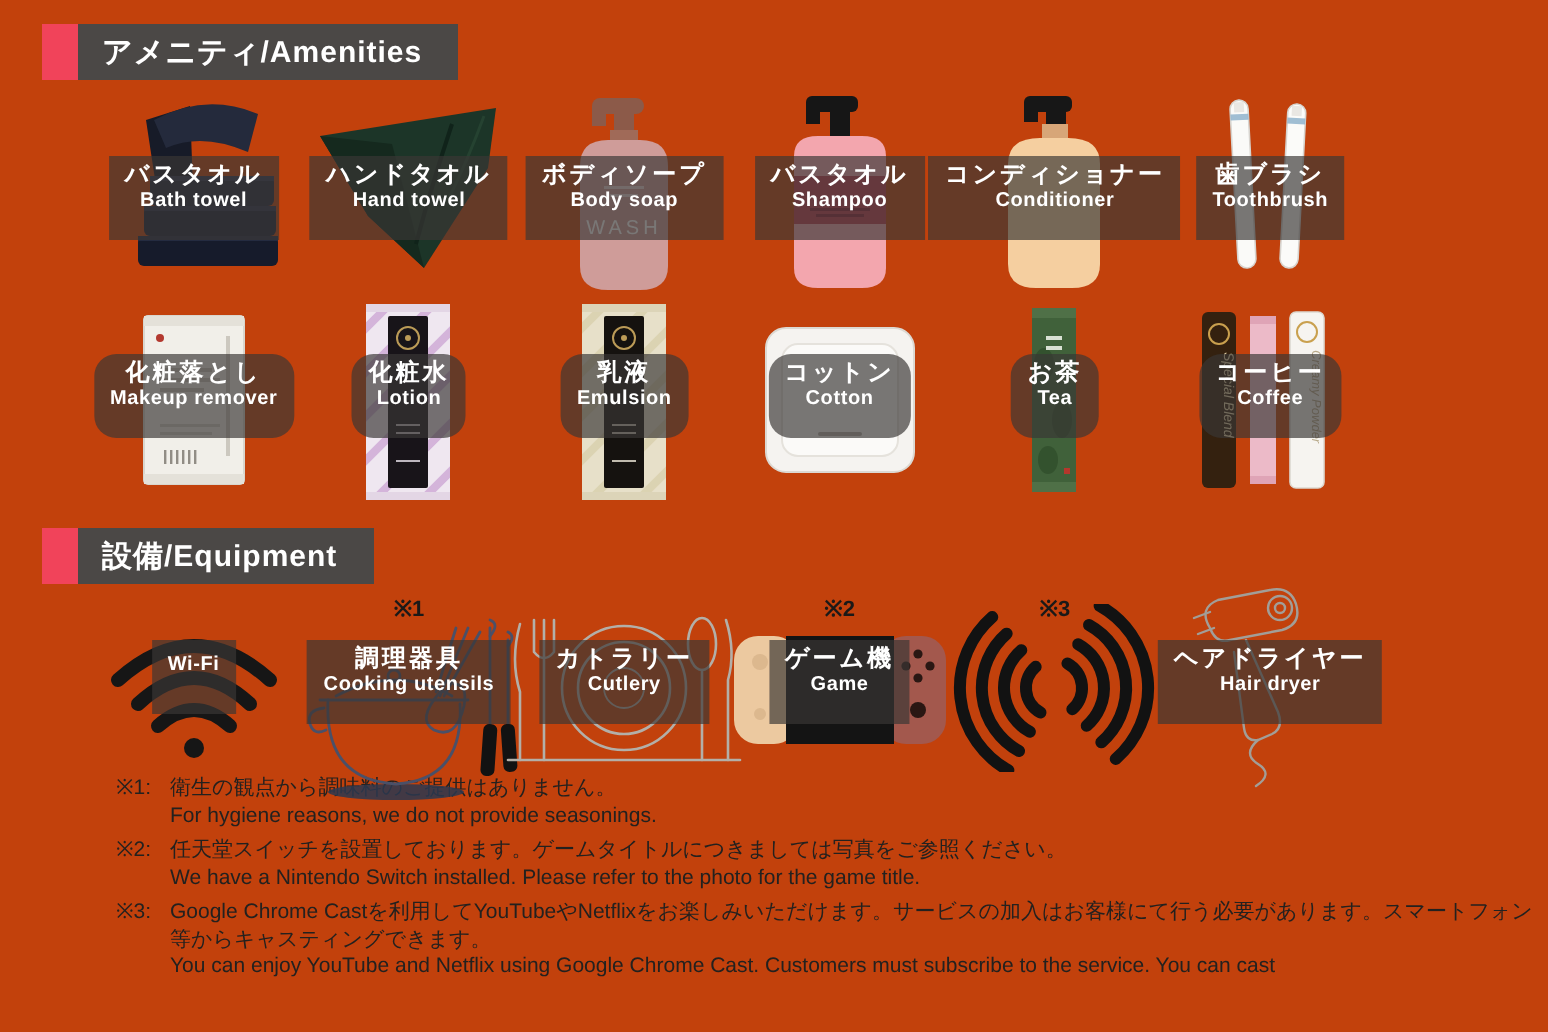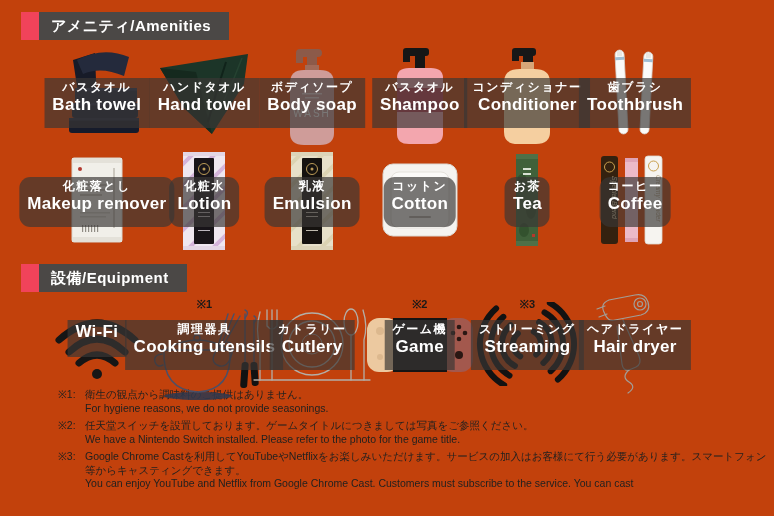--- a/index.html
+++ b/index.html
@@ -11,23 +11,23 @@
   .sec .bar{background:#4b4846;color:#ffffff;font-weight:bold;font-size:15px;
             letter-spacing:.5px;display:flex;align-items:center;padding:0 18px 0 12px;}
   
   .row{position:absolute;left:43px;width:646px;display:flex;}
   .cell{position:relative;width:107.66px;flex:none;height:100px;}
   .art{position:absolute;left:50%;transform:translateX(-50%);z-index:1;}
   .art svg{display:block;}
   .lbl{position:absolute;left:50%;transform:translateX(-50%);z-index:2;
        background:rgba(58,55,53,0.68);color:#fff;text-align:center;
        padding:2px 8px 13px;white-space:nowrap;min-height:22px;
-       display:flex;flex-direction:column;justify-content:space-between;}
+       display:flex;flex-direction:column;justify-content:center;}
   .lbl .jp{font-size:12px;font-weight:bold;letter-spacing:1.5px;line-height:1.25;}
-  .lbl .en{font-size:17px;font-weight:bold;letter-spacing:.3px;line-height:1.15;}
+  .lbl .en{font-size:10px;font-weight:bold;letter-spacing:.3px;line-height:1.15;}
   .lbl .jp:empty,.lbl .en:empty{display:none;}
   .r1 .lbl{top:33px;}
   .r2 .lbl{top:27px;border-radius:11px;}
   .req .lbl{top:28px;}
   .note{position:absolute;top:4px;left:50%;transform:translateX(-50%);z-index:2;
         font-size:11px;font-weight:bold;color:#1b1918;}
   .note:empty{display:none;}
   
   .fn{position:absolute;left:58px;top:388px;width:706px;font-size:10.5px;color:#23211f;}
   .fnrow{display:flex;margin-bottom:4px;}
@@ -401,24 +401,20 @@
             <path d="M73.3 21.5 A25 25 0 0 1 73.3 62.5"></path>
             <path d="M79.7 12.5 A36 36 0 0 1 79.7 71.5"></path>
             <path d="M86 3.5 A47 47 0 0 1 86 80.5"></path>
             <path d="M51 30.5 A14 14 0 0 0 51 53.5"></path>
             <path d="M44.7 21.5 A25 25 0 0 0 44.7 62.5"></path>
             <path d="M38.3 12.5 A36 36 0 0 0 38.3 71.5"></path>
             <path d="M32 3.5 A47 47 0 0 0 32 80.5"></path>
           </g>
         </svg>
       </div>
-      <div class="lbl">
-        <div class="jp">ストリーミング</div>
-        <div class="en">Streaming</div>
-      </div>
     </div>
 
     <div class="cell">
       <div class="art" style="top:0px;">
         <svg width="84" height="102" viewBox="0 0 84 102">
           <g fill="none" stroke="#a29e98" stroke-width="1.2" stroke-linecap="round">
             <path d="M12 22 Q6 12 16 8 L42 3 Q52 1 55 10 Q58 20 48 23 L22 28 Q15 30 12 22 Z"></path>
             <circle cx="47" cy="12" r="6"></circle>
             <circle cx="47" cy="12" r="2.5"></circle>
             <path d="M12 14 L4 17 M14 22 L6 25"></path>
@@ -447,18 +443,18 @@
       <div class="lines">
         <div class="ln">任天堂スイッチを設置しております。ゲームタイトルにつきましては写真をご参照ください。</div>
         <div class="ln">We have a Nintendo Switch installed. Please refer to the photo for the game title.</div>
       </div>
     </div>
     <div class="fnrow">
       <div class="mk">※3:</div>
       <div class="lines">
         <div class="ln">Google Chrome Castを利用してYouTubeやNetflixをお楽しみいただけます。サービスの加入はお客様にて行う必要があります。スマートフォン</div>
         <div class="ln">等からキャスティングできます。</div>
-        <div class="ln">You can enjoy YouTube and Netflix from Google Chrome Cast. Customers must subscribe to the service. You can cast</div>
+        <div class="ln">You can enjoy YouTube and Netflix using Google Chrome Cast. Customers must subscribe to the service. You can cast</div>
       </div>
     </div>
   </div>
 
 </div>
 
 </body></html>

